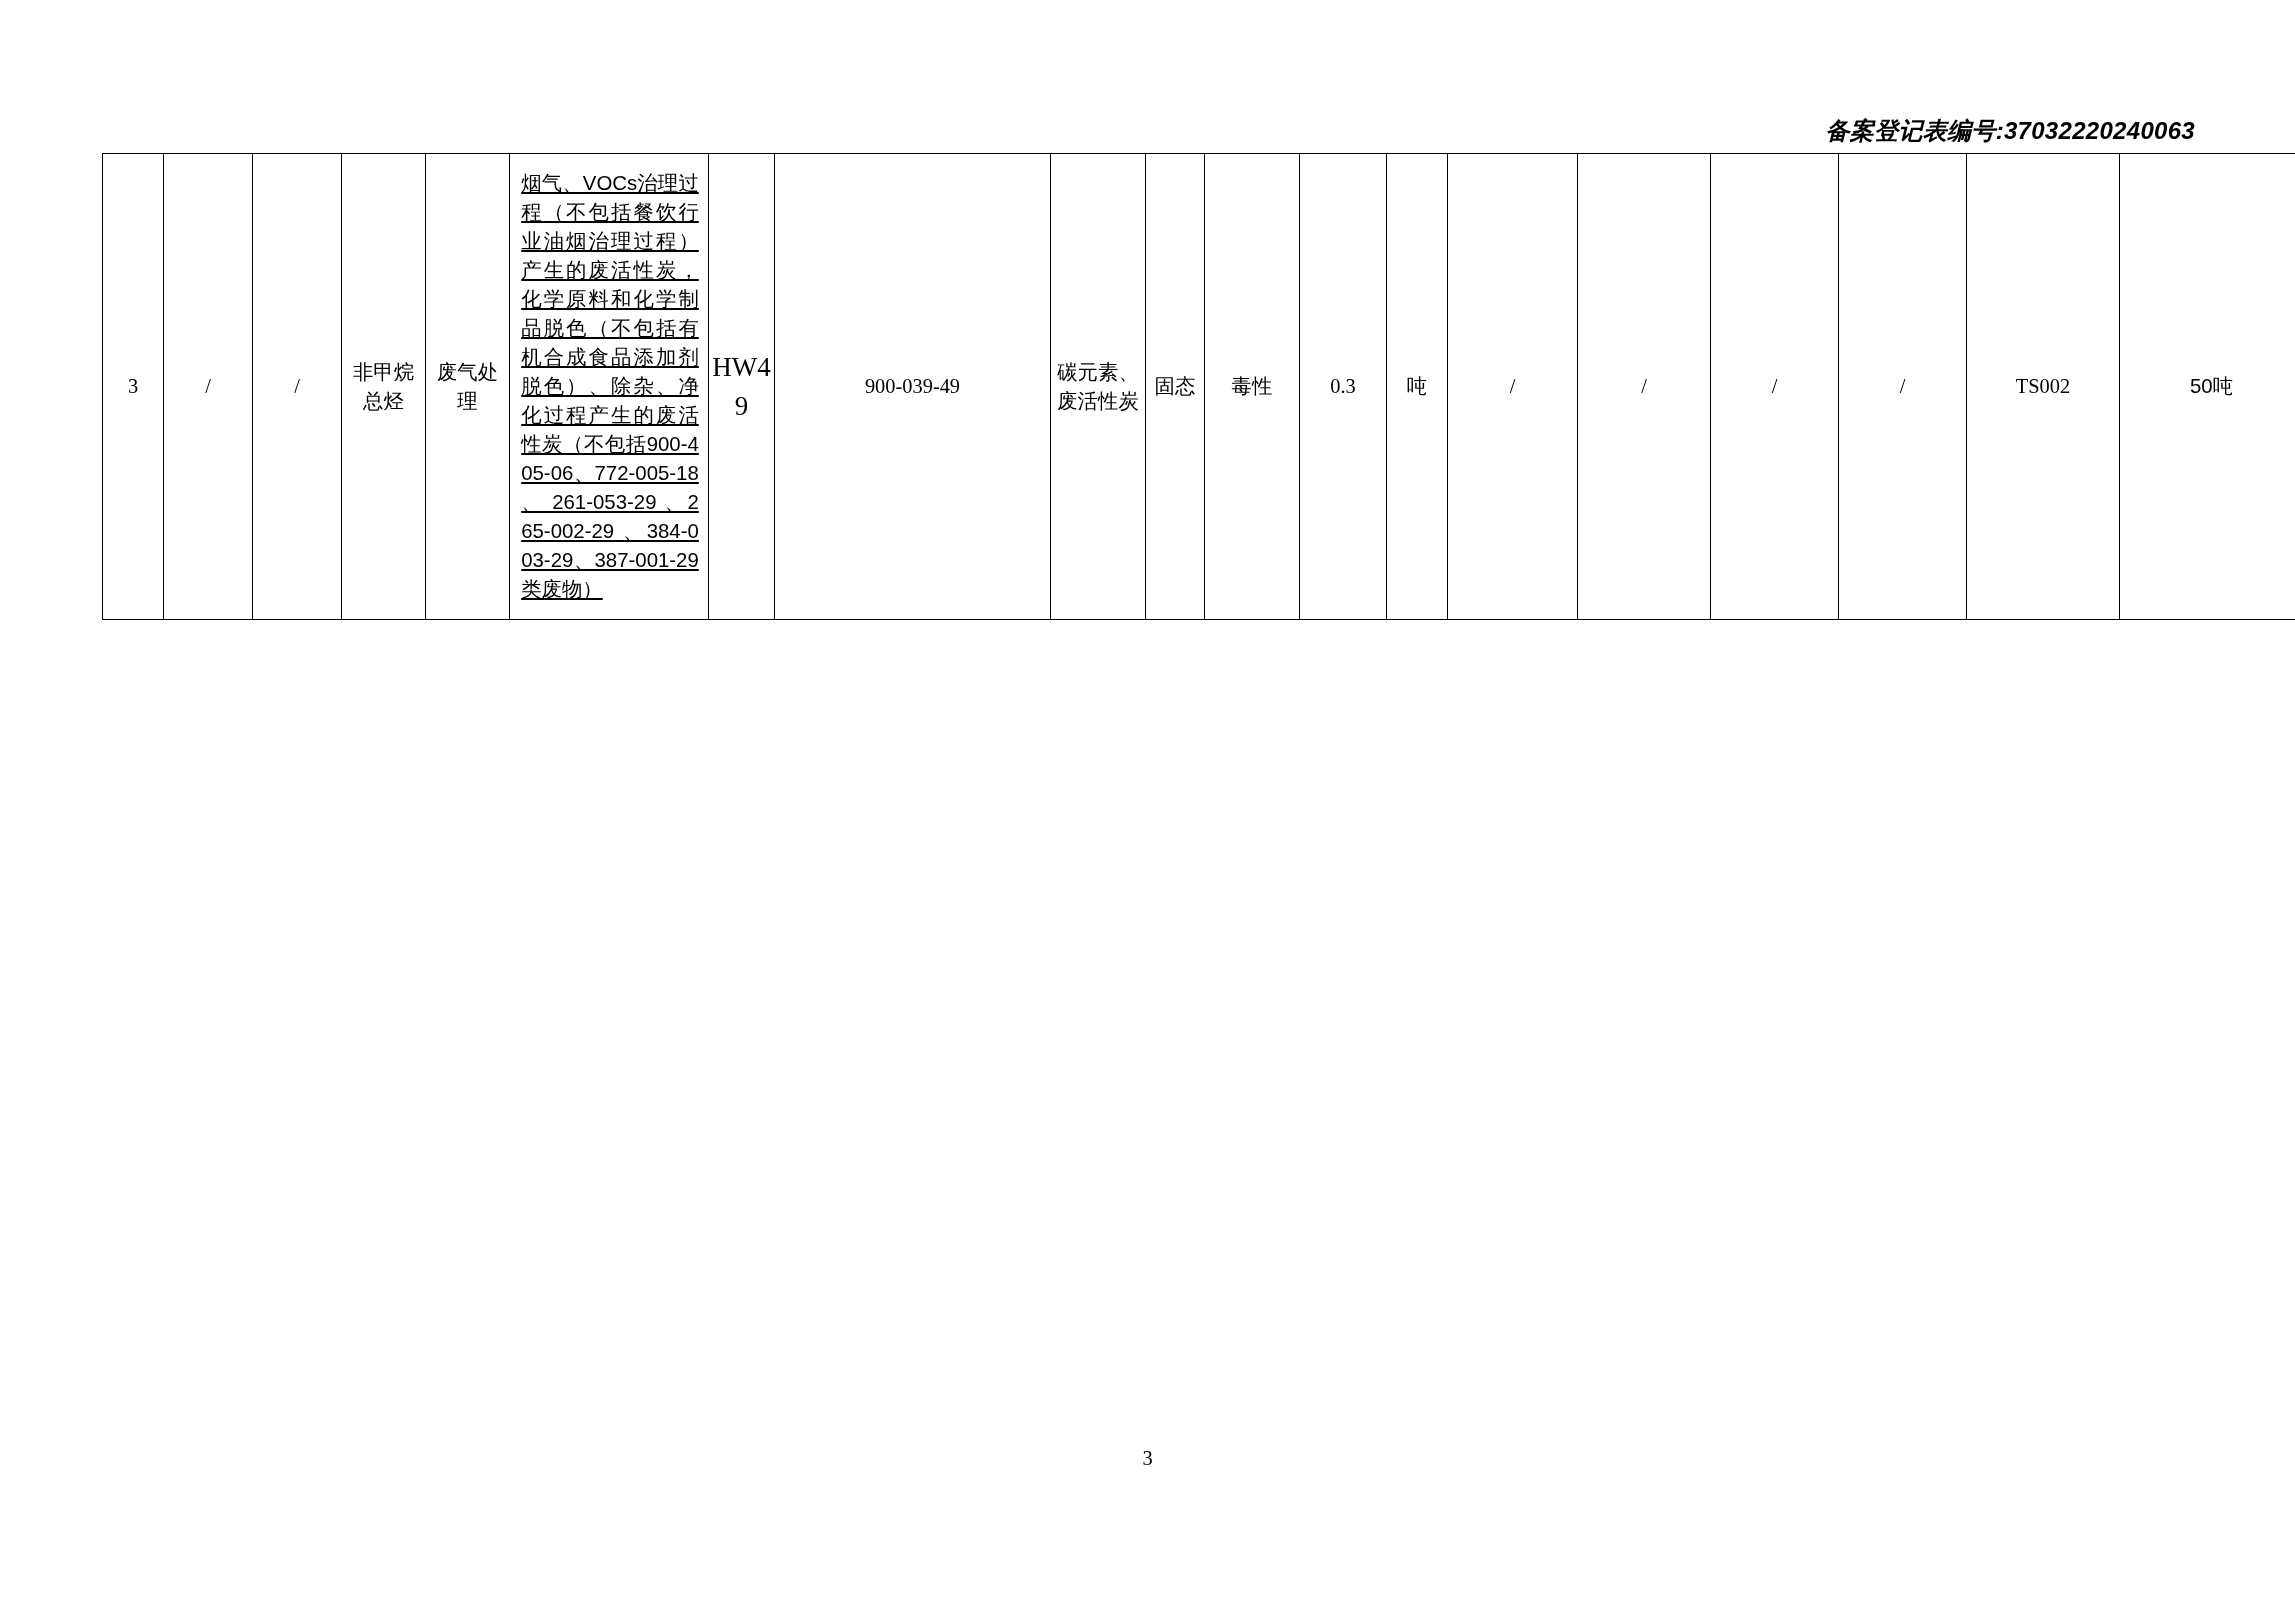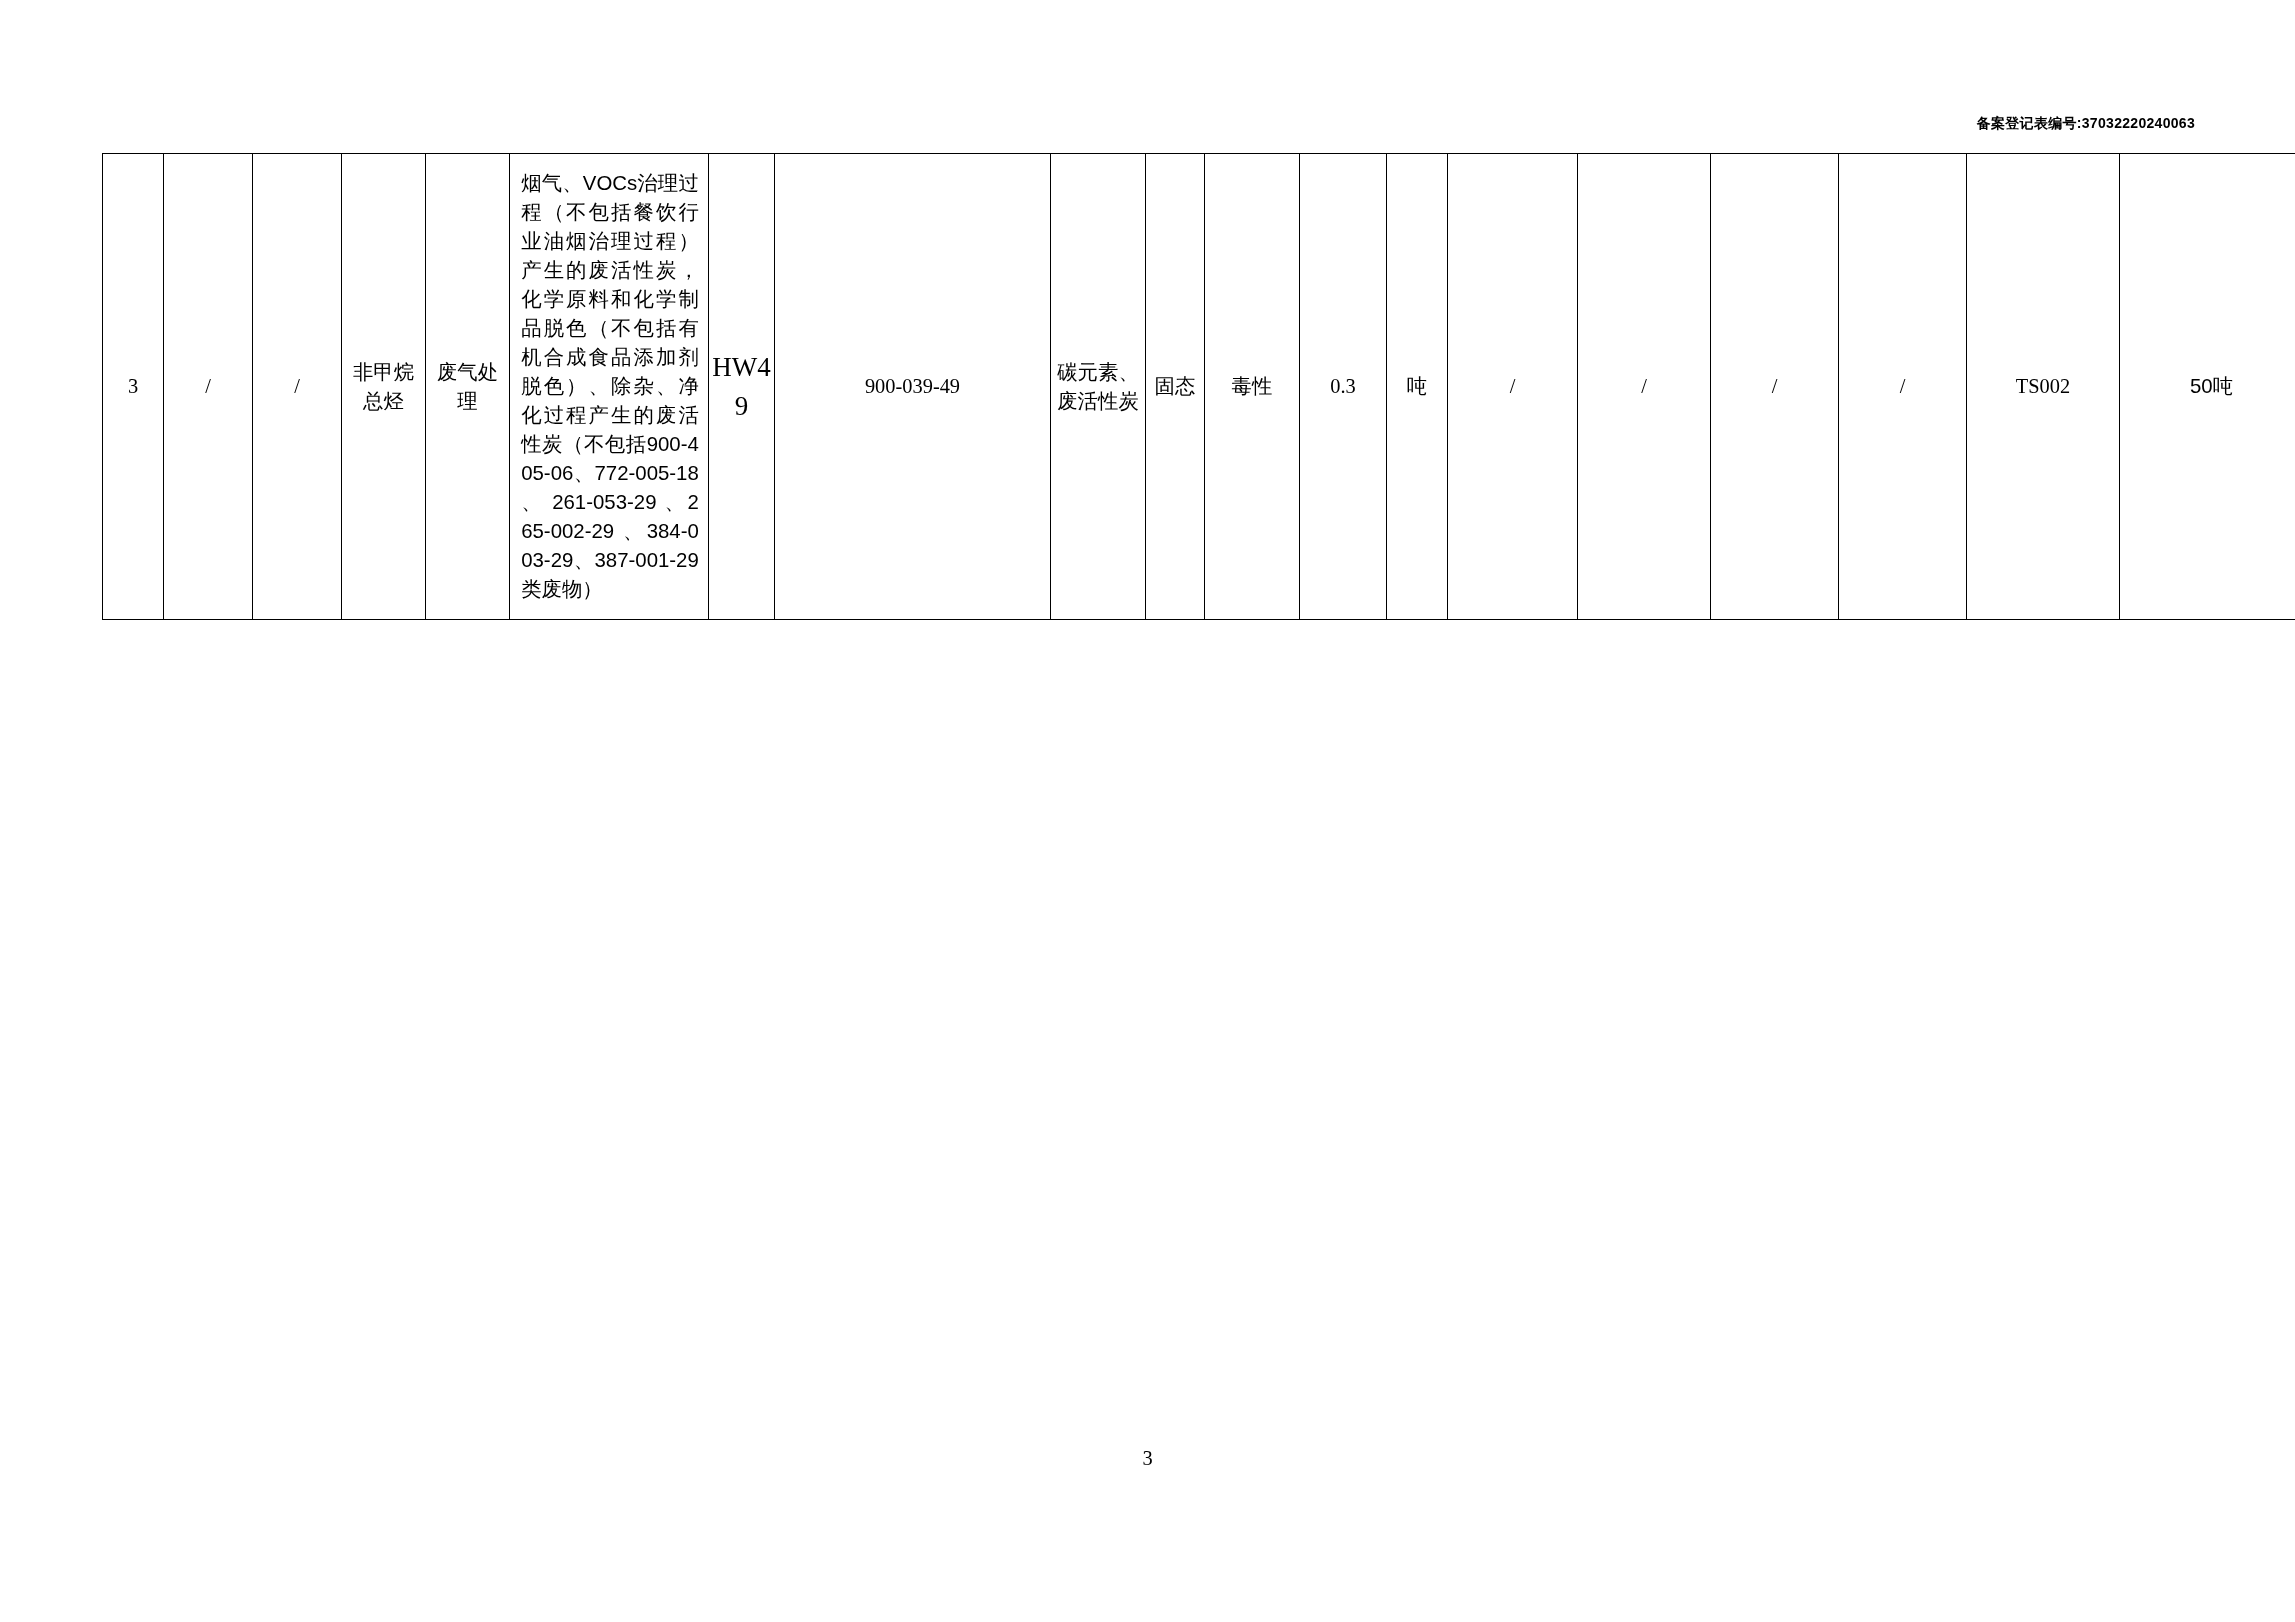--- a/index.html
+++ b/index.html
@@ -19,24 +19,25 @@
     position: absolute;
     top: 0; left: 0;
     width: 2295px;
     height: 1622px;
   }
   .header-code {
     position: absolute;
     top: 115px;
     right: 100px;
     font-family: "Liberation Sans", sans-serif;
-    font-size: 14px;
+    font-size: 24px;
     font-weight: bold;
     letter-spacing: 0.3px;
     white-space: nowrap;
+    font-style: italic;
   }
   table.wastetable {
     position: absolute;
     top: 153px;
     left: 102px;
     width: 2099px;
     border-collapse: collapse;
     table-layout: fixed;
   }
   table.wastetable td {
@@ -52,20 +53,21 @@
   }
   td.lat {
     font-family: "Liberation Serif", serif;
   }
   .cellinner {
     padding: 3.1px 2px;
   }
   .desc-cell {
     vertical-align: middle;
     text-align: left;
+    text-decoration: underline;
   }
   .desc-inner {
     padding: 15.3px 9.2px 15.3px 11.2px;
     font-family: "Liberation Sans", sans-serif;
     font-size: 20.4px;
     line-height: 1.42;
     text-align: justify;
     text-justify: inter-ideograph;
     word-break: break-all;
   }

